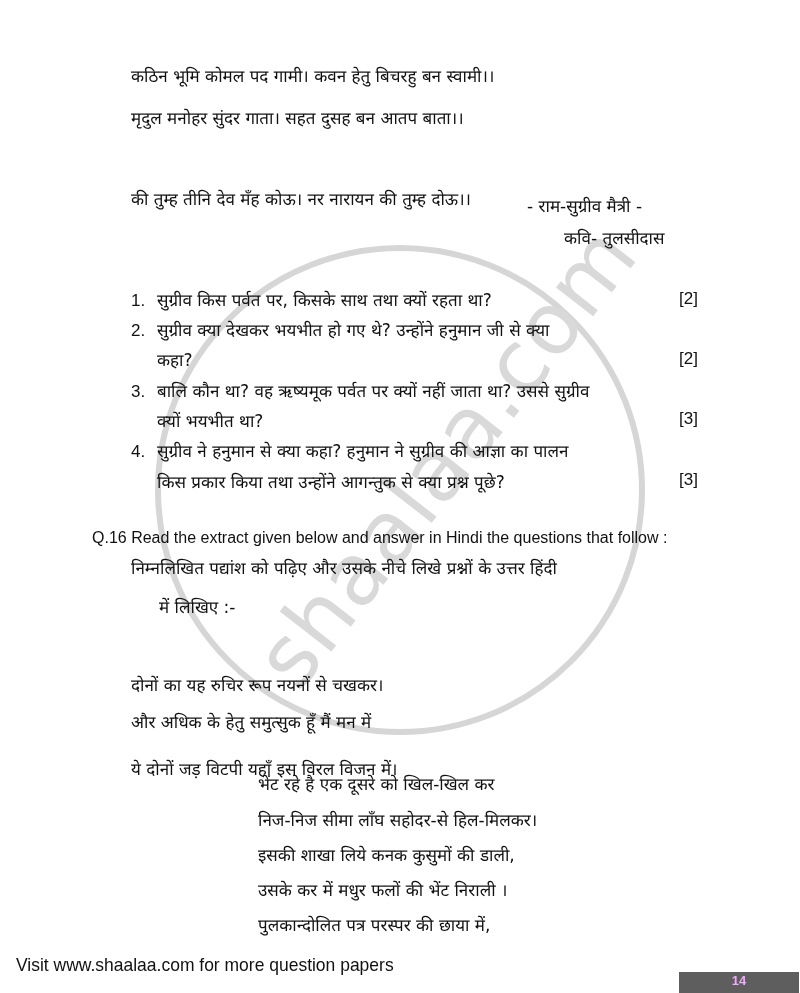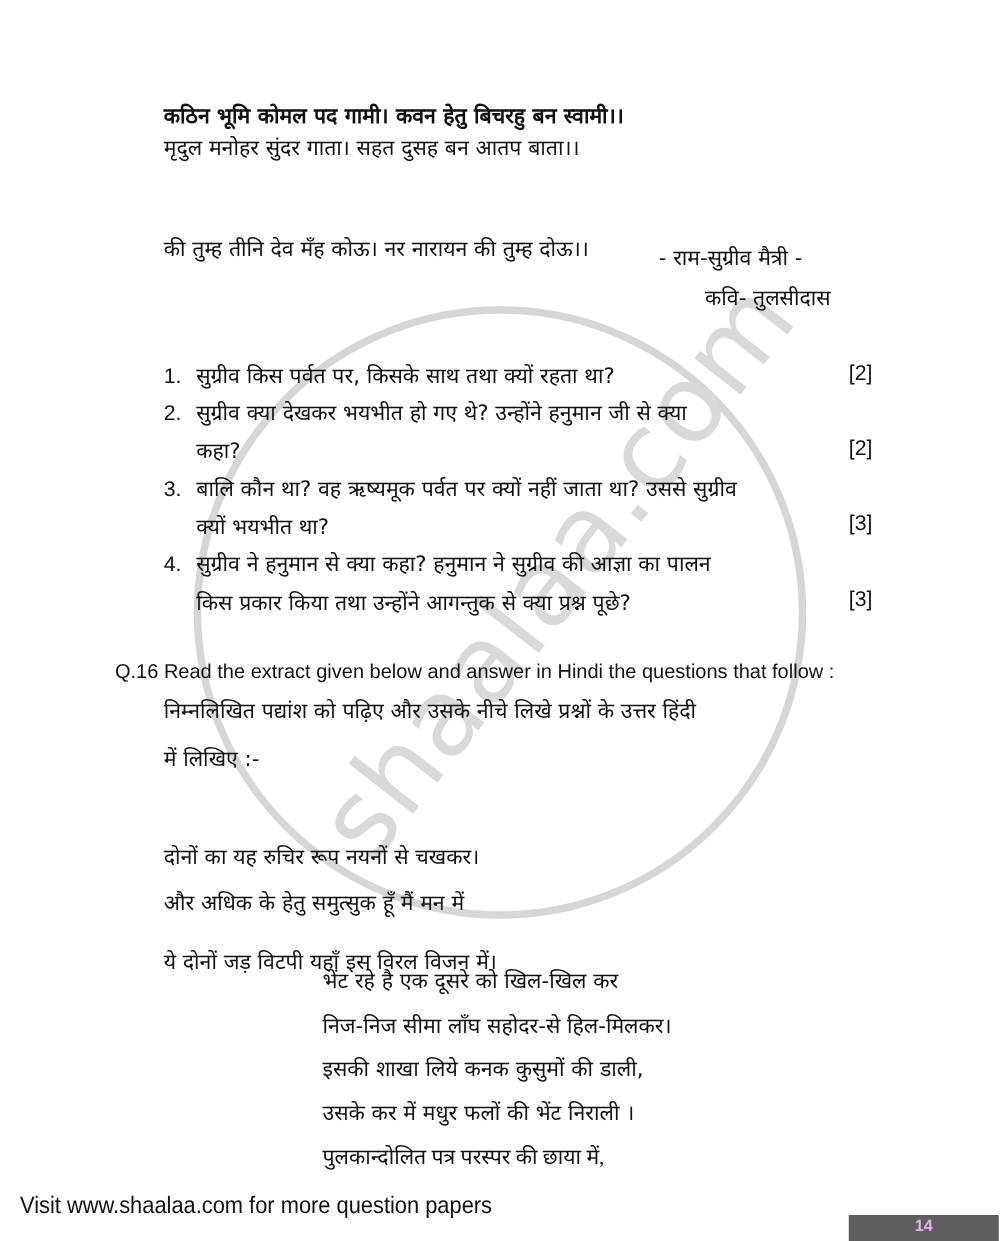--- a/index.html
+++ b/index.html
@@ -100,21 +100,21 @@
     }
   </style>
 </head>
 <body>
 
 <div class="page">
 
   <div class="watermark-circle"></div>
   <div class="watermark-text">shaalaa.com</div>
 
-  <div class="line verse" style="top:80px;font-weight:bold;">कठिन भूमि कोमल पद गामी। कवन हेतु बिचरहु बन स्वामी।।</div>
+  <div class="line verse" style="top:64px;">कठिन भूमि कोमल पद गामी। कवन हेतु बिचरहु बन स्वामी।।</div>
   <div class="line verse" style="top:106px;">मृदुल मनोहर सुंदर गाता। सहत दुसह बन आतप बाता।।</div>
   <div class="line verse" style="top:147px;margin-top:40px;">की तुम्ह तीनि देव मँह कोऊ। नर नारायन की तुम्ह दोऊ।।</div>
 
   <div class="line" style="top:194px; left:527px;">-  राम-सुग्रीव मैत्री -</div>
   <div class="line" style="top:226px; left:564px;">कवि- तुलसीदास</div>
 
   <div class="line q-text" style="top:288px;">
     <span class="qnum">1.</span><span>सुग्रीव किस पर्वत पर, किसके साथ तथा क्यों रहता था?</span>
   </div>
   <div class="marks" style="top:289px;">[2]</div>
@@ -132,28 +132,28 @@
   <div class="marks" style="top:409px;">[3]</div>
 
   <div class="line q-text" style="top:439px;">
     <span class="qnum">4.</span><span>सुग्रीव ने हनुमान से क्या कहा? हनुमान ने सुग्रीव की आज्ञा का पालन</span>
   </div>
   <div class="line q-cont" style="top:470px;">किस प्रकार किया तथा उन्होंने आगन्तुक से क्या प्रश्न पूछे?</div>
   <div class="marks" style="top:470px;">[3]</div>
 
   <div class="english" style="top:529px;text-align:center;">Q.16 Read the extract given below and answer in Hindi the questions that follow :</div>
   <div class="line verse" style="top:556px;">निम्नलिखित पद्यांश को पढ़िए और उसके नीचे लिखे प्रश्नों के उत्तर हिंदी</div>
-  <div class="line verse" style="top:595px;">में लिखिए :-</div>
+  <div class="line verse" style="top:595px;margin-left:28px;">में लिखिए :-</div>
 
   <div class="line verse" style="top:673px;">दोनों का यह रुचिर रूप नयनों से चखकर।</div>
   <div class="line verse" style="top:710px;">और अधिक के हेतु समुत्सुक हूँ मैं मन में</div>
   <div class="line verse" style="top:757px;">ये दोनों जड़ विटपी यहाँ इस विरल विजन में।</div>
 
   <div class="line" style="top:772px; left:258px;">भेंट रहे है एक दूसरे को खिल-खिल कर</div>
   <div class="line" style="top:808px; left:258px;">निज-निज सीमा लाँघ सहोदर-से हिल-मिलकर।</div>
   <div class="line" style="top:878px; left:258px;">उसके कर में मधुर फलों की भेंट निराली ।</div>
   <div class="line" style="top:843px; left:258px;">इसकी शाखा लिये कनक कुसुमों की डाली,</div>
-  <div class="line" style="top:913px; left:258px;font-family:Liberation Serif, serif;">पुलकान्दोलित पत्र परस्पर की छाया में,</div>
+  <div class="line" style="top:913px; left:258px;">पुलकान्दोलित पत्र परस्पर की छाया में,</div>
 
   <div class="footer-text">Visit www.shaalaa.com for more question papers</div>
   <div class="page-number">14</div>
 
 </div>
 
 </body></html>

